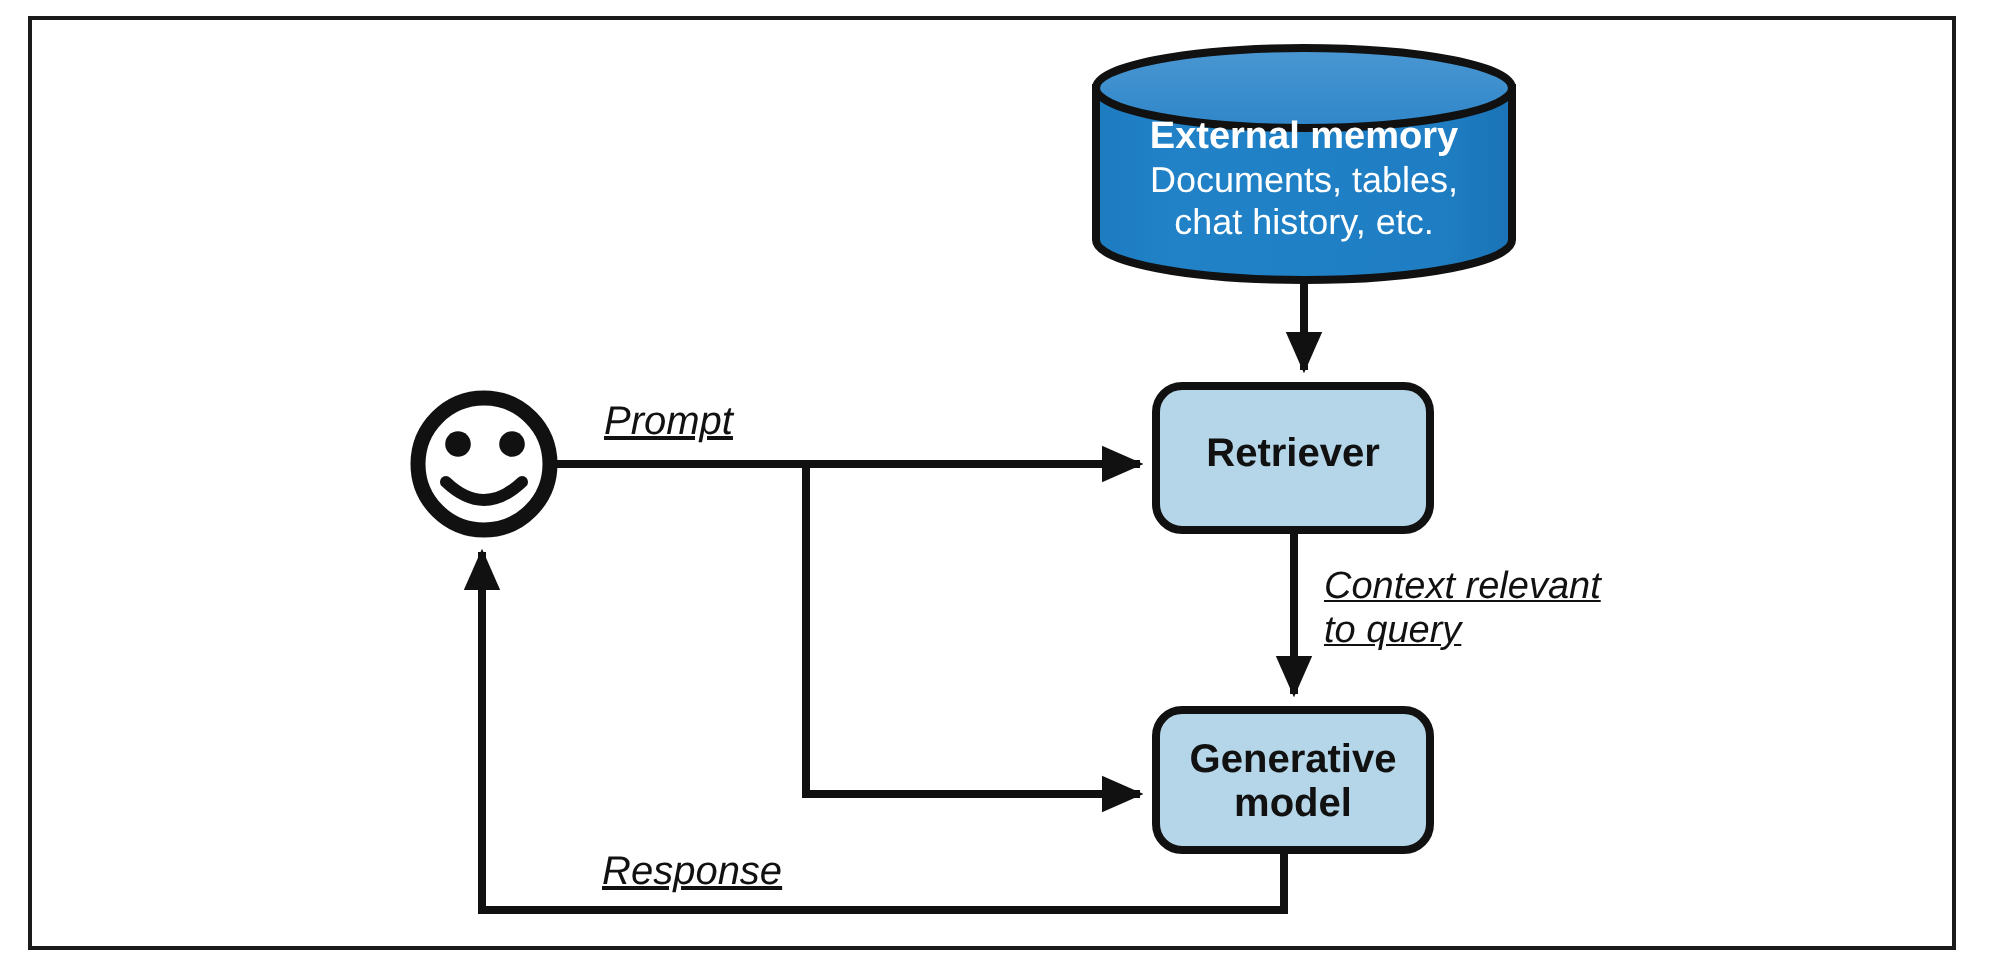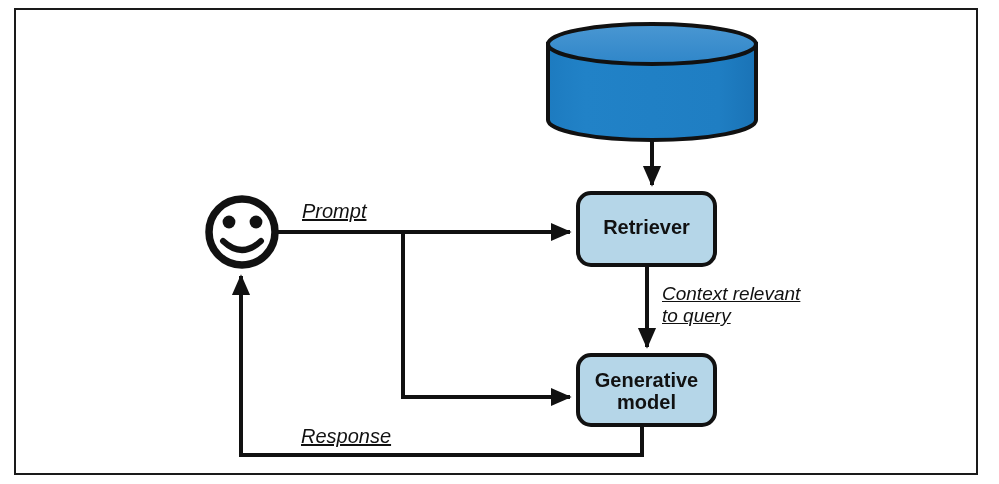--- a/index.html
+++ b/index.html
@@ -150,20 +150,25 @@
     </g>
 
     <g>
       <circle cx="242" cy="232" r="33" fill="#ffffff" stroke="#111111" stroke-width="7.5"></circle>
       <circle cx="229" cy="222" r="6.4" fill="#111111"></circle>
       <circle cx="256" cy="222" r="6.4" fill="#111111"></circle>
       <path d="M 223 241 Q 242 259 261 241" stroke="#111111" stroke-width="6" fill="none" stroke-linecap="round"></path>
     </g>
   </svg>
 
+  <div id="store-node">
+    <div class="store-title" style="top:32px;">External memory</div>
+    <div class="store-sub" style="top:54px;">Documents, tables,
+chat history, etc.</div>
+  </div>
 
   <div class="node-label" id="genmodel-label">Generative
 model</div>
 
   <div class="node-label" id="retriever-label">Retriever</div>
 
   <div class="edge-label" id="prompt-label">Prompt</div>
 
   <div class="edge-label" id="response-label">Response</div>
 

